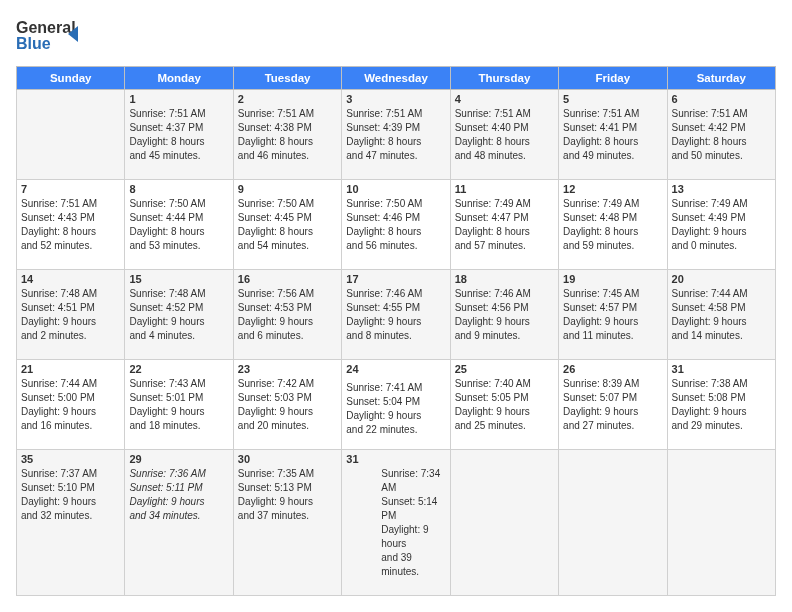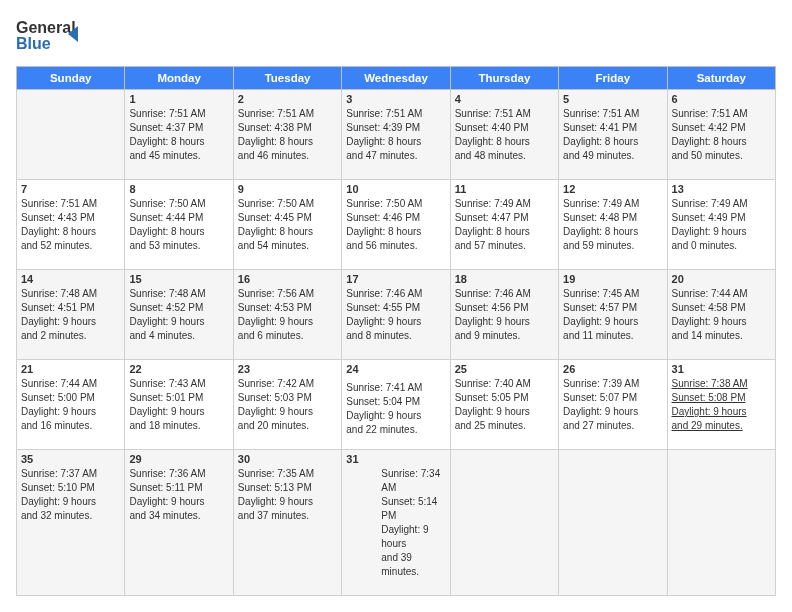--- a/index.html
+++ b/index.html
@@ -294,44 +294,44 @@
           </td>
           <td>
             <span class="day-number">25</span>
             <div class="cell-content" style="white-space: pre-line;">Sunrise: 7:40 AM
 Sunset: 5:05 PM
 Daylight: 9 hours
 and 25 minutes.</div>
           </td>
           <td>
             <span class="day-number">26</span>
-            <div class="cell-content" style="white-space: pre-line;">Sunrise: 7:39 AM
+            <div class="cell-content" style="white-space: pre-line;">Sunrise: 8:39 AM
 Sunset: 5:07 PM
 Daylight: 9 hours
 and 27 minutes.</div>
           </td>
           <td>
             <span class="day-number">31</span>
-            <div class="cell-content" style="white-space: pre-line; text-decoration: underline;">Sunrise: 7:38 AM
+            <div class="cell-content" style="white-space: pre-line;">Sunrise: 7:38 AM
 Sunset: 5:08 PM
 Daylight: 9 hours
 and 29 minutes.</div>
           </td>
         </tr>
         <tr>
           <td>
             <span class="day-number">35</span>
             <div class="cell-content" style="white-space: pre-line;">Sunrise: 7:37 AM
 Sunset: 5:10 PM
 Daylight: 9 hours
 and 32 minutes.</div>
           </td>
           <td>
             <span class="day-number">29</span>
-            <div class="cell-content" style="white-space: pre-line;">Sunrise: 7:36 AM
+            <div class="cell-content" style="white-space: pre-line; font-style: italic;">Sunrise: 7:36 AM
 Sunset: 5:11 PM
 Daylight: 9 hours
 and 34 minutes.</div>
           </td>
           <td>
             <span class="day-number">30</span>
             <div class="cell-content" style="white-space: pre-line;">Sunrise: 7:35 AM
 Sunset: 5:13 PM
 Daylight: 9 hours
 and 37 minutes.</div>

